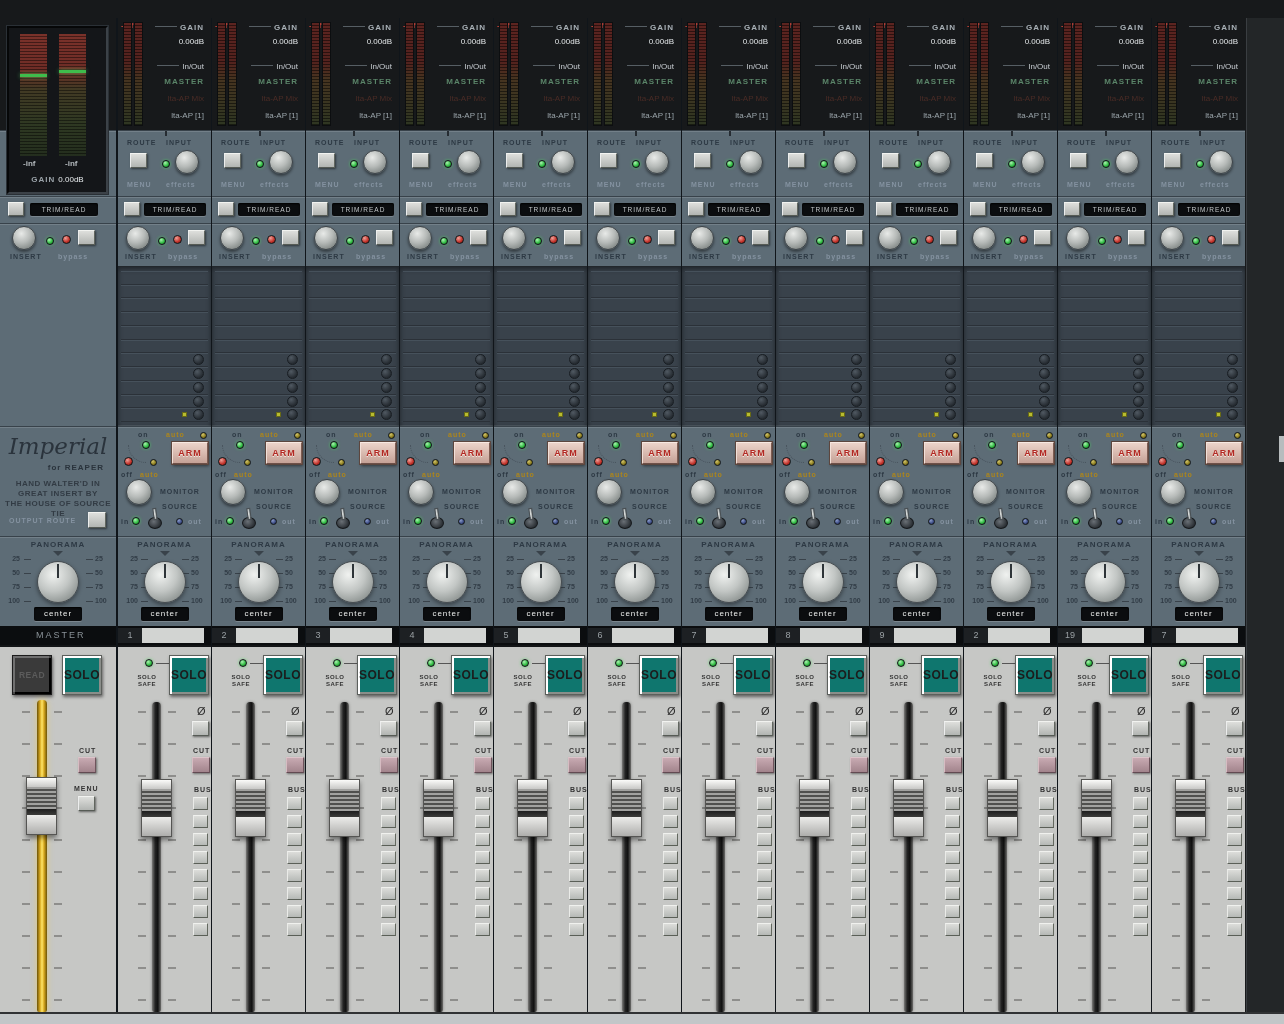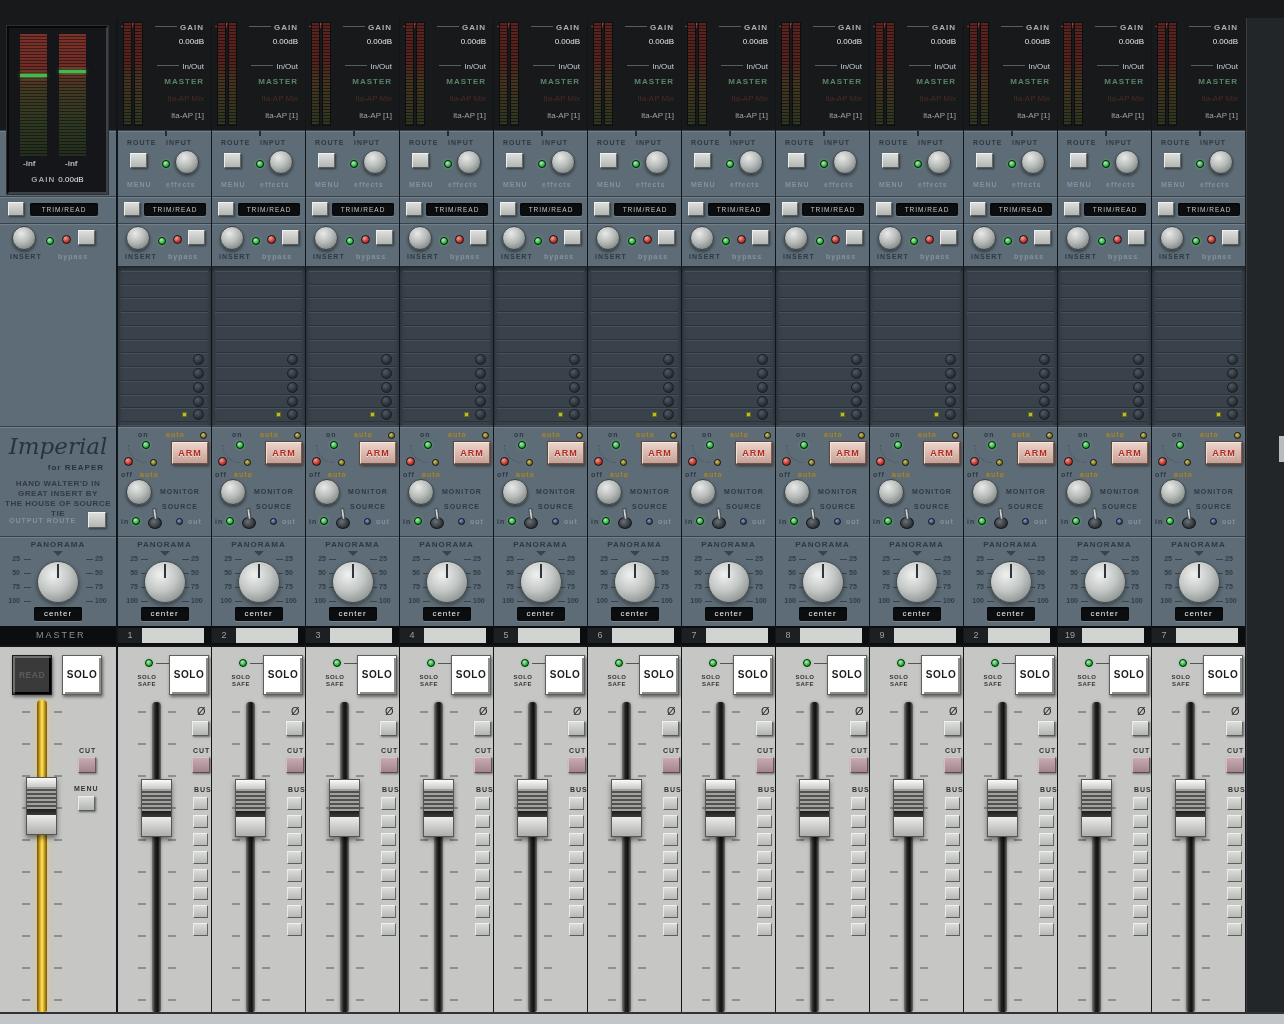--- a/index.html
+++ b/index.html
@@ -120,23 +120,23 @@
   .panknob::after{content:'';position:absolute;left:50%;margin-left:-1px;top:2px;width:2px;height:14px;background:#2e3438;}
   .pan-val{left:0;right:0;margin:0 auto;width:48px;height:14px;top:70px;font-size:8px;line-height:14px;color:#eceeec;}
 
   
   .numbox{position:absolute;left:0;top:2px;width:24px;height:15px;background:#1d2023;color:#9aa0a4;
     font-size:9px;text-align:center;line-height:15px;}
   .namebox{position:absolute;left:24px;top:2px;width:62px;height:15px;background:#d2d4d2;}
   .masterlbl{position:absolute;left:36px;top:0;font-size:9px;letter-spacing:2px;color:#8a9298;line-height:19px;}
 
   
-  .solobtn{position:absolute;top:8px;width:40px;height:40px;background:#ffffff;border:1px solid #5c605c;
+  .solobtn{position:absolute;top:8px;width:40px;height:40px;background:#0f766e;border:1px solid #5c605c;
     box-shadow:inset 2px 2px 0 #fff,inset -2px -2px 0 #8a8e8a,1px 2px 3px rgba(0,0,0,.5);
-    font-size:10px;font-weight:bold;color:#1c1c1c;text-align:center;line-height:38px;letter-spacing:.5px;}
+    font-size:12px;font-weight:bold;color:#1c1c1c;text-align:center;line-height:38px;letter-spacing:.5px;}
   .monobtn{position:absolute;left:12px;top:8px;width:40px;height:40px;background:#3a3a3a;border:1px solid #1c1c1c;
     box-shadow:inset 2px 2px 0 rgba(255,255,255,.28),inset -2px -2px 0 #000,1px 2px 3px rgba(0,0,0,.5);
     font-size:8.5px;font-weight:bold;color:#5c5c5c;text-align:center;line-height:38px;letter-spacing:.5px;}
   .ssline{position:absolute;left:38px;top:16px;width:13px;height:1px;background:#555;}
   .ssafe{position:absolute;left:10px;top:27px;width:38px;text-align:center;font-size:6px;font-weight:bold;
     color:#333;line-height:7px;letter-spacing:.5px;}
   .botlbl{position:absolute;font-size:7px;font-weight:bold;letter-spacing:1px;color:#333;}
   .phsym{position:absolute;font-size:11px;color:#2a2a2a;}
   .cutbtn{position:absolute;width:18px;height:16px;background:linear-gradient(180deg,#c8aab2,#a2848c);
     border:1px solid;border-color:#dcc4ca #6e545c #624a52 #d6bcc2;box-shadow:1px 1px 2px rgba(0,0,0,.45);}

